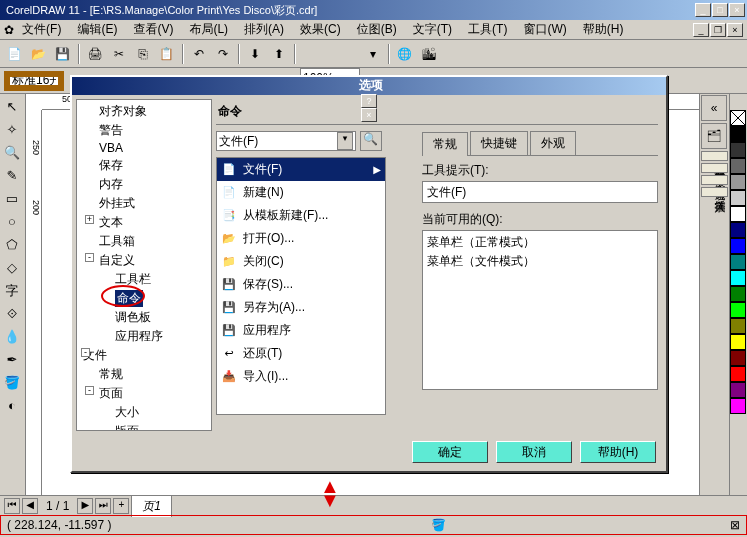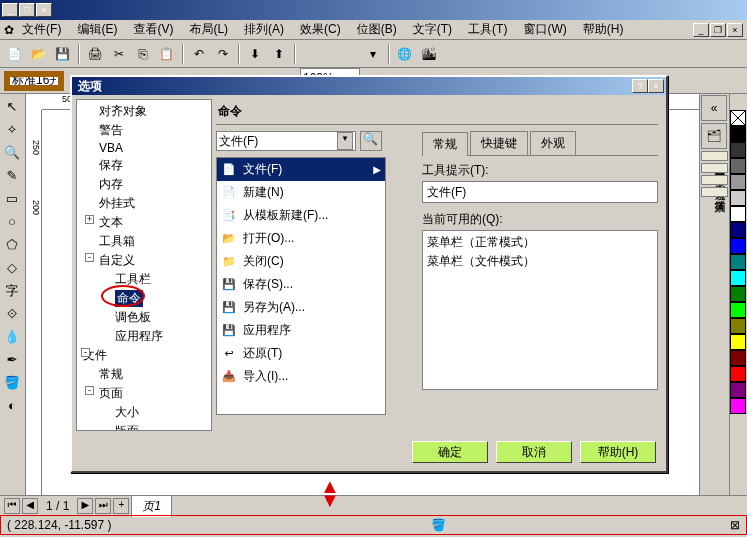--- a/index.html
+++ b/index.html
@@ -32,21 +32,21 @@
 
 .right-panels { width: 30px; background: #d4d0c8; border-left: 1px solid #808080; display: flex; flex-direction: column; }
 .panel-icon { width: 26px; height: 26px; border: 1px solid #808080; margin: 1px; cursor: pointer; text-align: center; line-height: 24px; }
 .vert-label { writing-mode: vertical-rl; font-size: 11px; padding: 4px 0; text-align: center; background: #ece9d8; border: 1px solid #808080; margin: 1px; }
 
 .color-palette { width: 18px; background: #d4d0c8; border-left: 1px solid #808080; display: flex; flex-direction: column; gap: 0; padding-top: 16px; }
 .swatch { width: 16px; height: 16px; border: 1px solid #000; cursor: pointer; }
 
 
 .dialog { position: absolute; top: 75px; left: 70px; width: 598px; height: 398px; background: #d4d0c8; border: 2px solid #d4d0c8; box-shadow: 1px 1px 0 #000; border-top-color: #fff; border-left-color: #fff; border-right-color: #404040; border-bottom-color: #404040; }
-.dlg-title { background: linear-gradient(to right, #0a246a, #a6caf0); height: 18px; display: flex; align-items: center; padding: 0 2px; color: #fff; }
+.dlg-title { background: linear-gradient(to right, #0a246a, #a6caf0); height: 18px; display: flex; align-items: center; padding: 0 2px; color: #fff; flex-direction: column; }
 .dlg-title-text { flex: 1; padding-left: 4px; font-weight: bold; }
 .dlg-body { display: flex; height: 340px; }
 .dlg-tree { width: 136px; background: #fff; border: 1px solid #808080; margin: 4px; overflow: auto; padding: 2px; }
 .tree-item { padding: 1px 0 1px 18px; cursor: pointer; white-space: nowrap; position: relative; }
 .tree-item.l0 { padding-left: 4px; }
 .tree-item.l1 { padding-left: 20px; }
 .tree-item.l2 { padding-left: 36px; }
 .tree-exp { position: absolute; left: 2px; width: 9px; height: 9px; border: 1px solid #808080; text-align: center; line-height: 7px; font-size: 9px; background: #fff; top: 2px; }
 .tree-item.l1 .tree-exp { left: 6px; }
 .tree-sel { background: #0a246a; color: #fff; display: inline-block; padding: 0 2px; }
@@ -68,35 +68,36 @@
 
 .tabs { display: flex; border-bottom: 1px solid #808080; margin-bottom: 6px; }
 .tab { padding: 3px 10px; border: 1px solid #808080; border-bottom: none; background: #d4d0c8; cursor: pointer; margin-right: 2px; }
 .tab.active { background: #d4d0c8; position: relative; top: 1px; }
 .field-label { margin-bottom: 2px; }
 .text-field { width: 100%; height: 22px; border: 1px solid #808080; background: #fff; padding: 2px 4px; margin-bottom: 8px; }
 .avail-list { width: 100%; height: 160px; border: 1px solid #808080; background: #fff; padding: 2px 4px; }
 .avail-item { padding: 1px 0; }
 
 .dlg-buttons { display: flex; justify-content: flex-end; gap: 8px; padding: 6px 10px; }
-.dlg-btn { width: 76px; height: 22px; background: #bef264; border: 1px solid #404040; border-top-color: #fff; border-left-color: #fff; cursor: pointer; }
+.dlg-btn { width: 76px; height: 22px; background: #5eead4; border: 1px solid #404040; border-top-color: #fff; border-left-color: #fff; cursor: pointer; }
 
 .statusbar { position: absolute; bottom: 0; left: 0; right: 0; height: 42px; background: #d4d0c8; }
 .pager { height: 20px; background: #d4d0c8; display: flex; align-items: center; padding: 0 4px; border-top: 1px solid #808080; gap: 2px; }
 .pager-btn { width: 16px; height: 16px; border: 1px solid #808080; background: #d4d0c8; font-size: 10px; text-align: center; }
 .page-tab { padding: 2px 10px; background: #fff; border: 1px solid #808080; border-bottom: none; font-style: italic; }
 .status-row { height: 20px; border: 1px solid #d00; display: flex; align-items: center; padding: 0 6px; position: relative; }
 .red-arrows { position: absolute; left: 320px; top: -16px; color: #d00; font-size: 20px; line-height: 14px; text-align: center; }
 .status-right-icon { margin-left: auto; }
 svg { display: block; }
 </style>
 </head>
 <body>
 
 <div class="titlebar">
+  <span class="titlebar-text">CorelDRAW 11 - [E:\RS.Manage\Color Print\Yes Disco\彩页.cdr]</span>
   <div class="win-controls">
     <div class="win-btn">_</div>
     <div class="win-btn">□</div>
     <div class="win-btn">×</div>
   </div>
 </div>
 
 <div class="menubar">
   <span>✿</span>
   <span class="menu-item">文件(F)</span>

